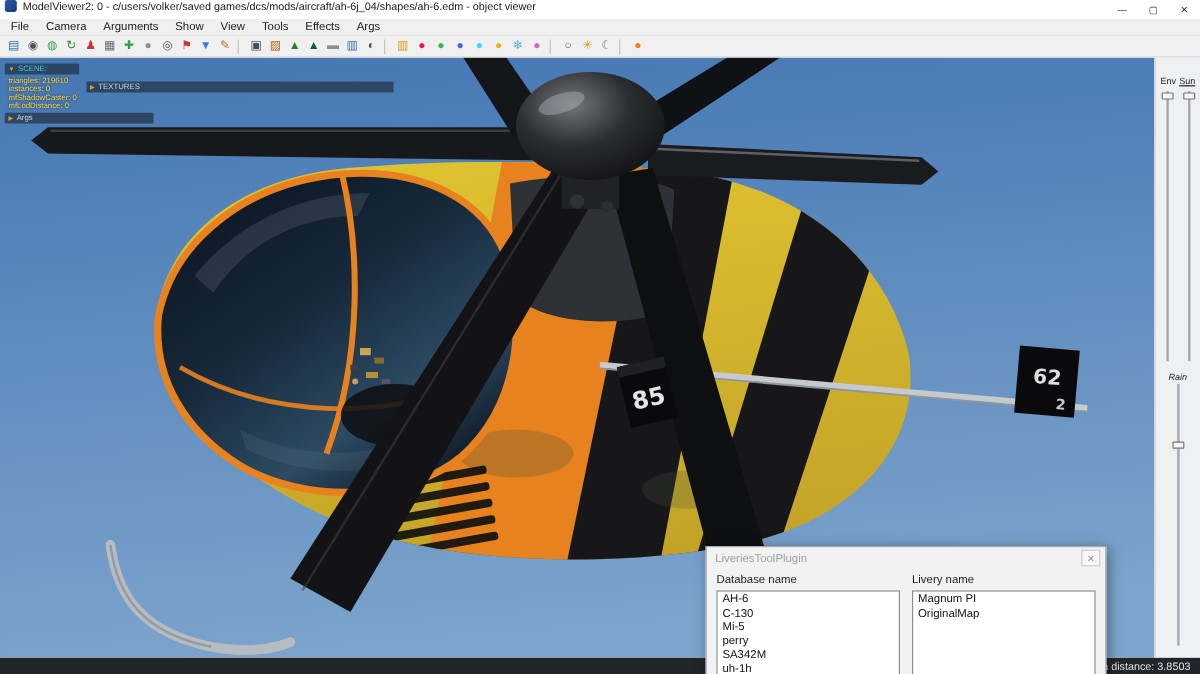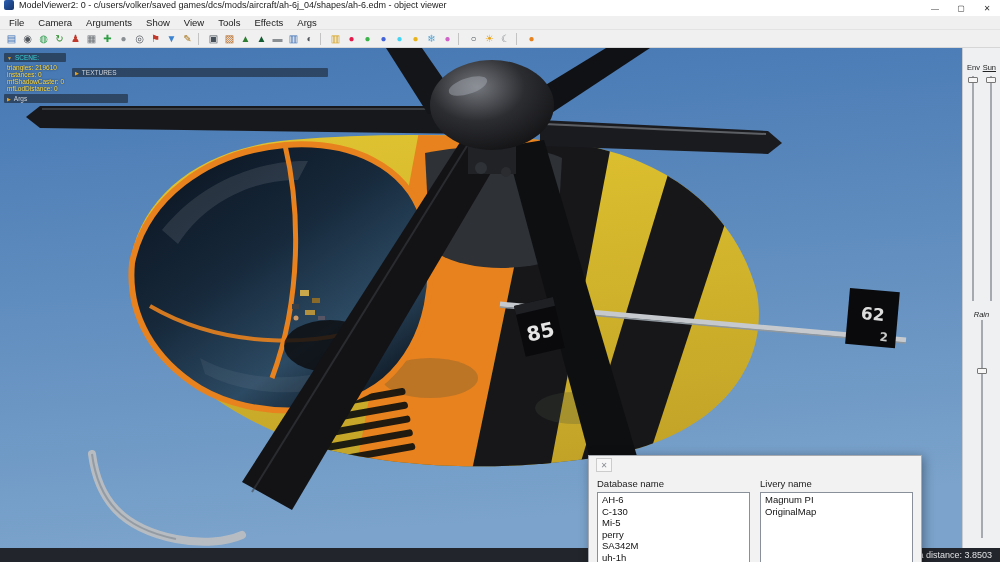--- a/index.html
+++ b/index.html
@@ -281,20 +281,21 @@
       </div>
     </div>
   </div>
 
   <div class="statusbar">
     <span>camera distance: 3.8503</span>
   </div>
 
   <div class="dialog">
     <div class="dialog-titlebar">
+      <span class="dialog-title">LiveriesToolPlugin</span>
       <span class="dialog-close">✕</span>
     </div>
     <div class="dialog-body">
       <div class="dlg-col">
         <div class="dlg-label">Database name</div>
         <div class="listbox">
 
         <div class="list-item">AH-6</div>
             <div class="list-item">C-130</div>
             <div class="list-item">Mi-5</div>

